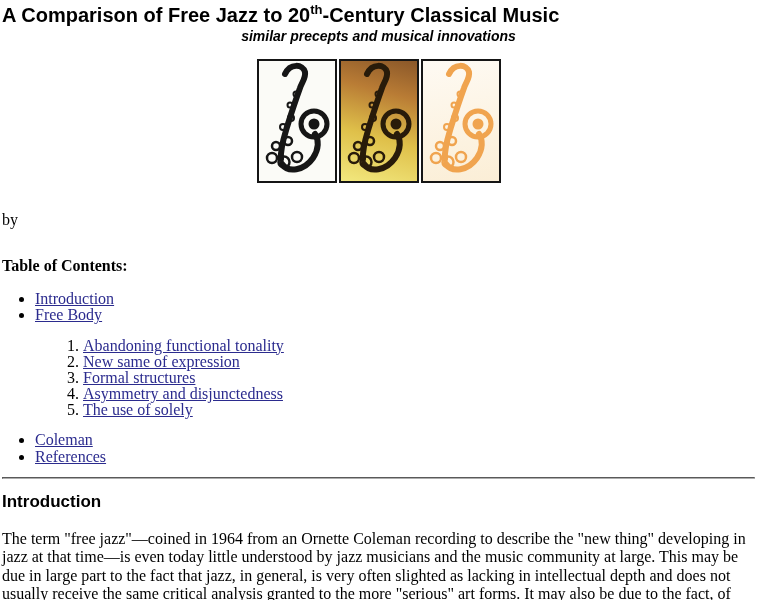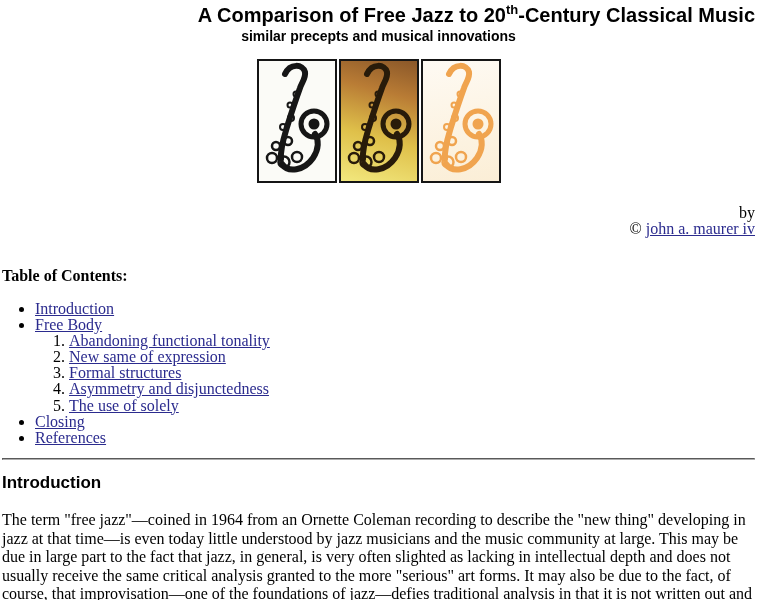--- a/index.html
+++ b/index.html
@@ -11,59 +11,59 @@
     background: #ffffff;
     color: #000000;
     font-family: "Liberation Serif", serif;
     font-size: 16px;
   }
   a { color: #2b2b8e; text-decoration: underline; cursor: pointer; }
 
   h1.page-title {
     font-family: "Liberation Sans", sans-serif;
     font-size: 20px; font-weight: bold;
-    text-align: right;
+    text-align: left;
     margin: 4px 0 0 0;
     letter-spacing: 0;
   }
   h1.page-title sup { font-size: 13px; line-height: 0; }
   .subtitle {
     font-family: "Liberation Sans", sans-serif;
-    font-size: 14px; font-weight: bold; 
+    font-size: 14px; font-weight: bold; font-style: italic;
     text-align: center;
     margin: 1px 0 15px 0;
   }
 
   .gallery { display: flex; justify-content: center; gap: 2px; }
   .frame {
     width: 80px; height: 124px;
     border: 2px solid #151515;
     display: block;
   }
   .frame svg { display: block; width: 76px; height: 120px; }
   .frame1 { background: #fbfbf7; color: #161616; }
   .frame2 { background: linear-gradient(195deg, #8a5729 0%, #b97c35 28%, #dfc04a 62%, #f2e87e 100%); color: #281b0a; }
   .frame3 { background: linear-gradient(170deg, #fefaf3 0%, #fbeed6 100%); color: #f0a44f; }
 
   .byline {
-    text-align: right;
-    margin-top: 22px;
+    text-align: left;
+    margin-top: 29px;
     line-height: 16.3px;
   }
   .byline .date { font-style: italic; }
 
   .toc-heading { font-weight: bold; margin: 29px 0 0 0; }
   ul.toc {
     margin: 16px 0 12px 0;
     padding-left: 33px;
     line-height: 16.15px;
     list-style: disc outside;
   }
   ul.toc ol {
-    margin: 0;
+    margin: 14px;
     padding-left: 34px;
     list-style: decimal outside;
   }
 
   hr.divider {
     margin: 0;
     height: 0;
     border: 1px inset #adadad;
   }
 
@@ -115,37 +115,36 @@
     </span>
   <span class="frame frame3">
       <svg>
         <use href="#sax-shape"></use>
       </svg>
     </span>
 </div>
 
 <div class="byline">
   <div>by</div>
-  <div><span>©</span> <a>john a. maurer iv</a></div>
 </div>
 
 <p class="toc-heading">Table of Contents:</p>
 
 <ul class="toc">
   <li><a>Introduction</a></li>
   <li><a>Free Body</a>
     <ol>
       <li><a>Abandoning functional tonality</a></li>
       <li><a>New same of expression</a></li>
       <li><a>Formal structures</a></li>
       <li><a>Asymmetry and disjunctedness</a></li>
       <li><a>The use of solely</a></li>
     </ol>
   </li>
-  <li><a>Closing</a></li>
+  <li><a>Coleman</a></li>
   <li><a>References</a></li>
 </ul>
 
 <hr class="divider">
 
 <h2 class="section-heading">Introduction</h2>
 
 <p class="body-text">The term "free jazz"—coined in 1964 from an Ornette Coleman recording to describe the "new thing" developing in jazz at that time—is even today little understood by jazz musicians and the music community at large. This may be due in large part to the fact that jazz, in general, is very often slighted as lacking in intellectual depth and does not usually receive the same critical analysis granted to the more "serious" art forms. It may also be due to the fact, of course, that improvisation—one of the foundations of jazz—defies traditional analysis in that it is not written out and that not too many scholars are willing to make the extra effort to transcribe music where necessary and to tackle the difficulties inherent in analyzing music based solely on recordings. At the same time, jazz musicians and jazz critics themselves pay little attention to free jazz, as most</p>
 
 </body></html>

